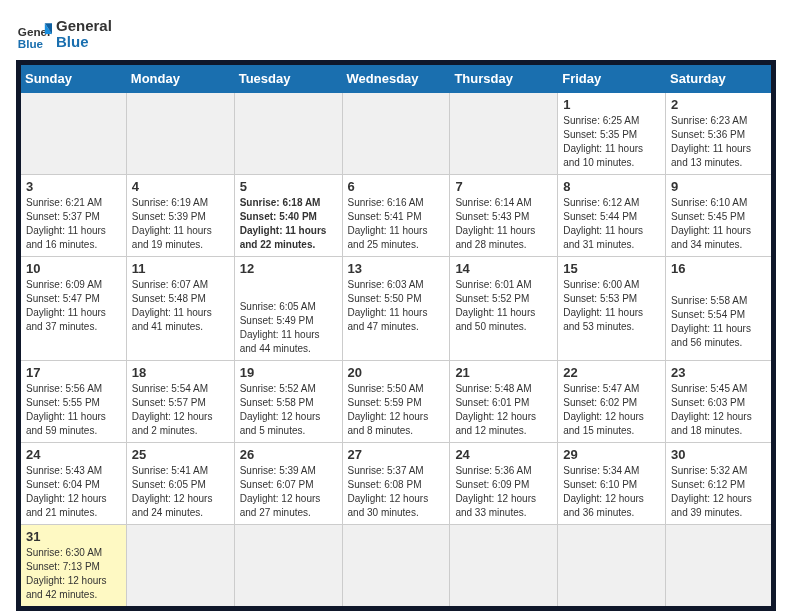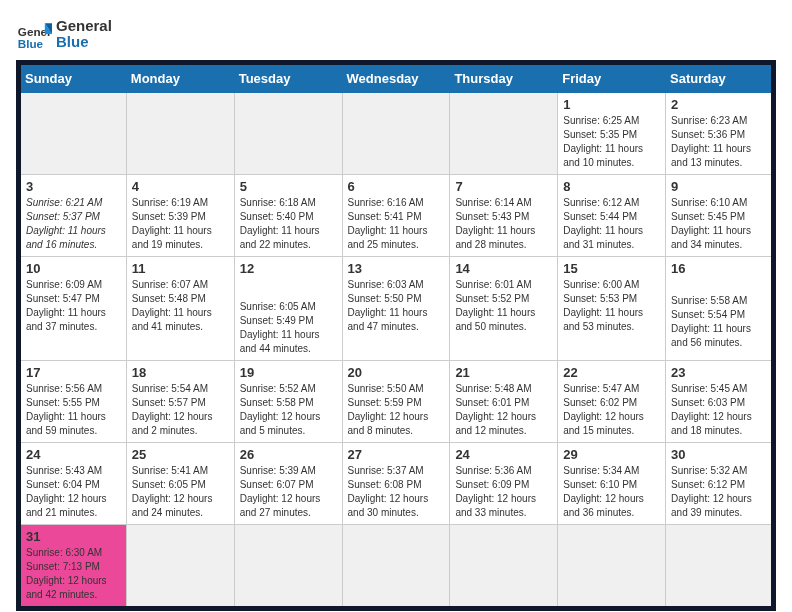--- a/index.html
+++ b/index.html
@@ -72,21 +72,21 @@
     }
     .day-info {
       font-size: 10px;
       line-height: 1.4;
       color: #333;
     }
     .last-row td {
       background: #f0f0f0;
     }
     .last-row td.has-data {
-      background: #ec4899;
+      background: #fef9c3;
     }
   </style>
 </head>
 <body>
 
 <div class="header-area">
   <div class="logo">
     <svg class="logo-icon" viewBox="0 0 40 40">
       <text x="2" y="22" font-size="13" font-weight="bold" fill="#333" font-family="Arial">General</text>
       <text x="2" y="35" font-size="13" font-weight="bold" fill="#1a6faf" font-family="Arial">Blue</text>
@@ -132,33 +132,33 @@
         <td>
           <span class="day-num">2</span>
           <div class="day-info" style="white-space: pre-line;">Sunrise: 6:23 AM
 Sunset: 5:36 PM
 Daylight: 11 hours and 13 minutes.</div>
         </td>
       </tr>
       <tr>
         <td>
           <span class="day-num">3</span>
-          <div class="day-info" style="white-space: pre-line; font-style: italic;">Sunrise: 6:21 AM
+          <div class="day-info" style="white-space: pre-line;">Sunrise: 6:21 AM
 Sunset: 5:37 PM
 Daylight: 11 hours and 16 minutes.</div>
         </td>
         <td>
           <span class="day-num">4</span>
           <div class="day-info" style="white-space: pre-line;">Sunrise: 6:19 AM
 Sunset: 5:39 PM
 Daylight: 11 hours and 19 minutes.</div>
         </td>
         <td>
           <span class="day-num">5</span>
-          <div class="day-info" style="white-space: pre-line;">Sunrise: 6:18 AM
+          <div class="day-info" style="white-space: pre-line; font-weight: bold;">Sunrise: 6:18 AM
 Sunset: 5:40 PM
 Daylight: 11 hours and 22 minutes.</div>
         </td>
         <td>
           <span class="day-num">6</span>
           <div class="day-info" style="white-space: pre-line;">Sunrise: 6:16 AM
 Sunset: 5:41 PM
 Daylight: 11 hours and 25 minutes.</div>
         </td>
         <td>

